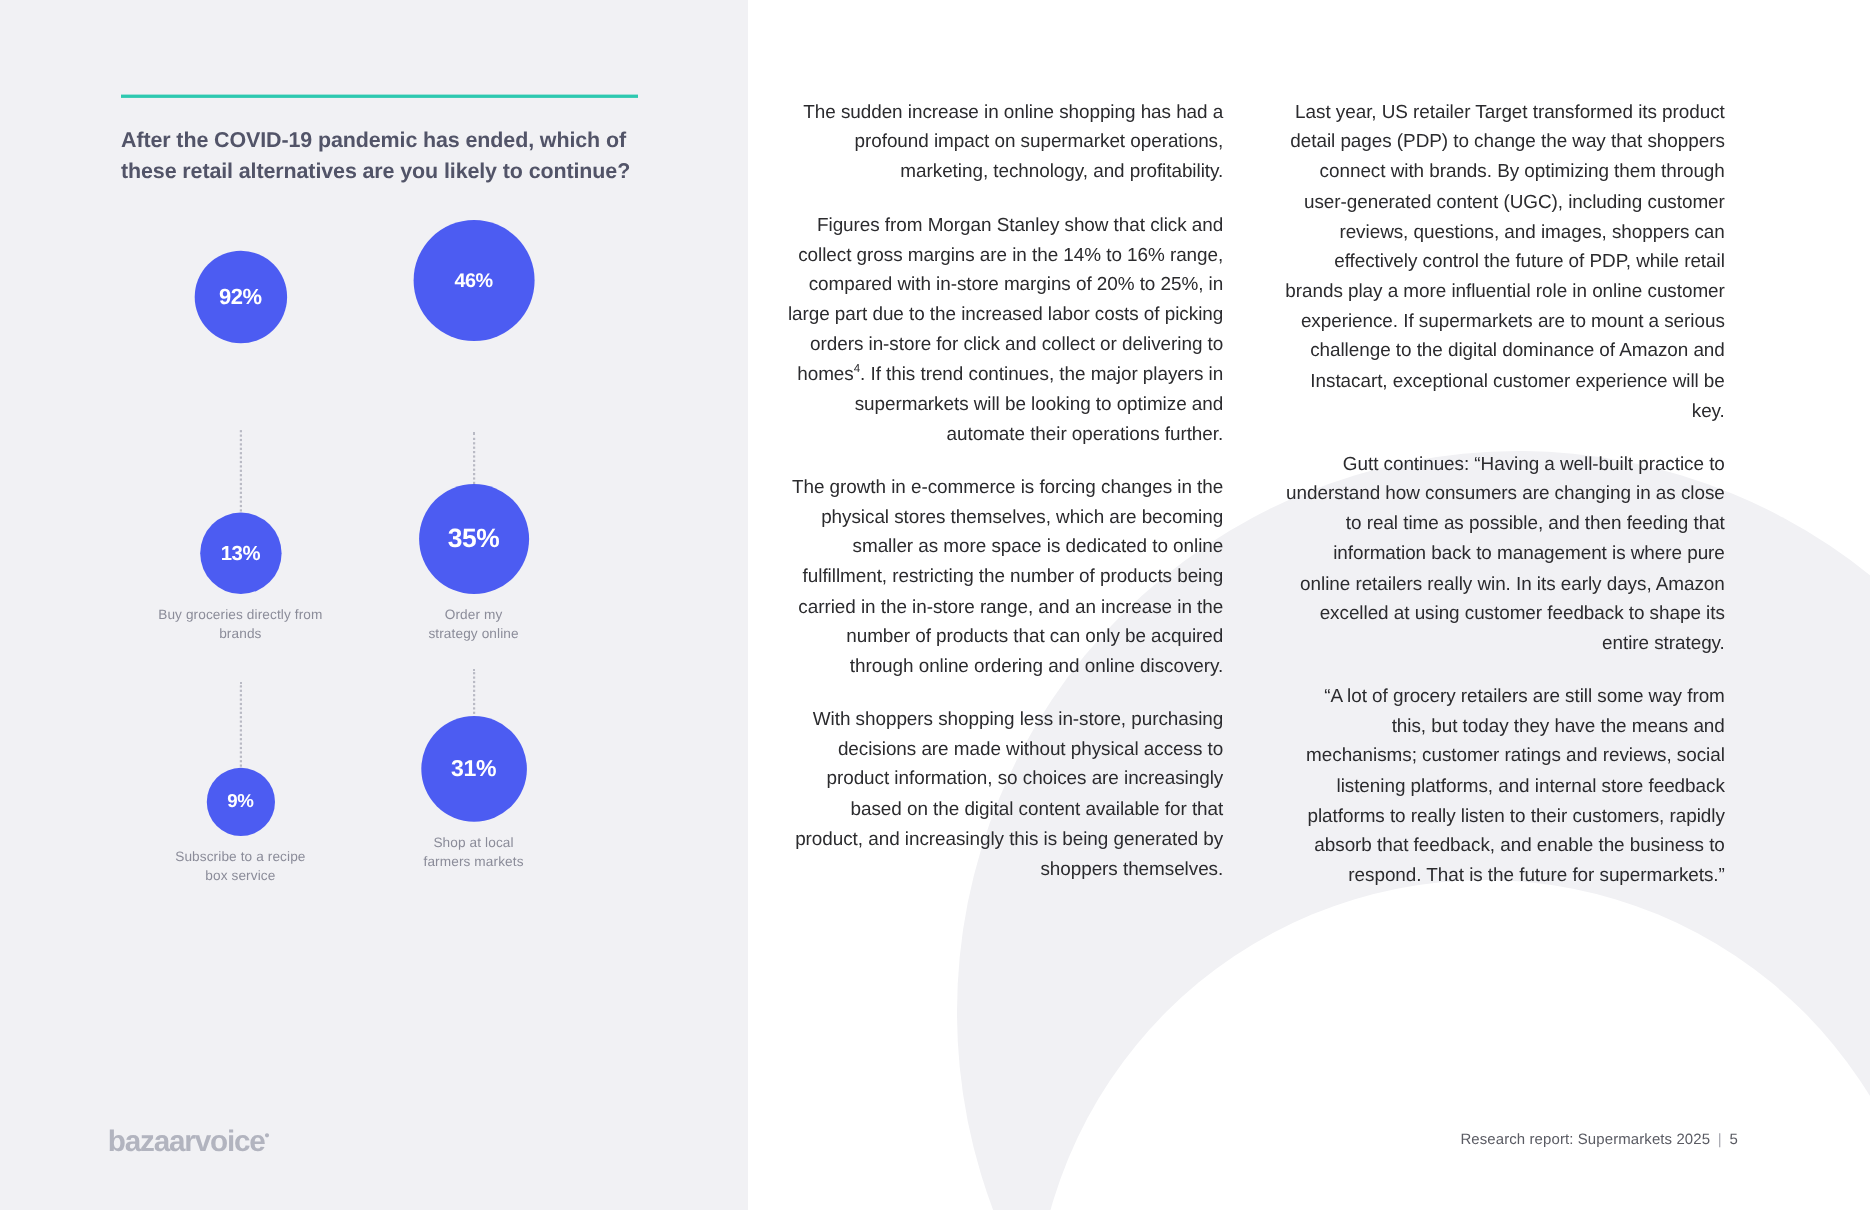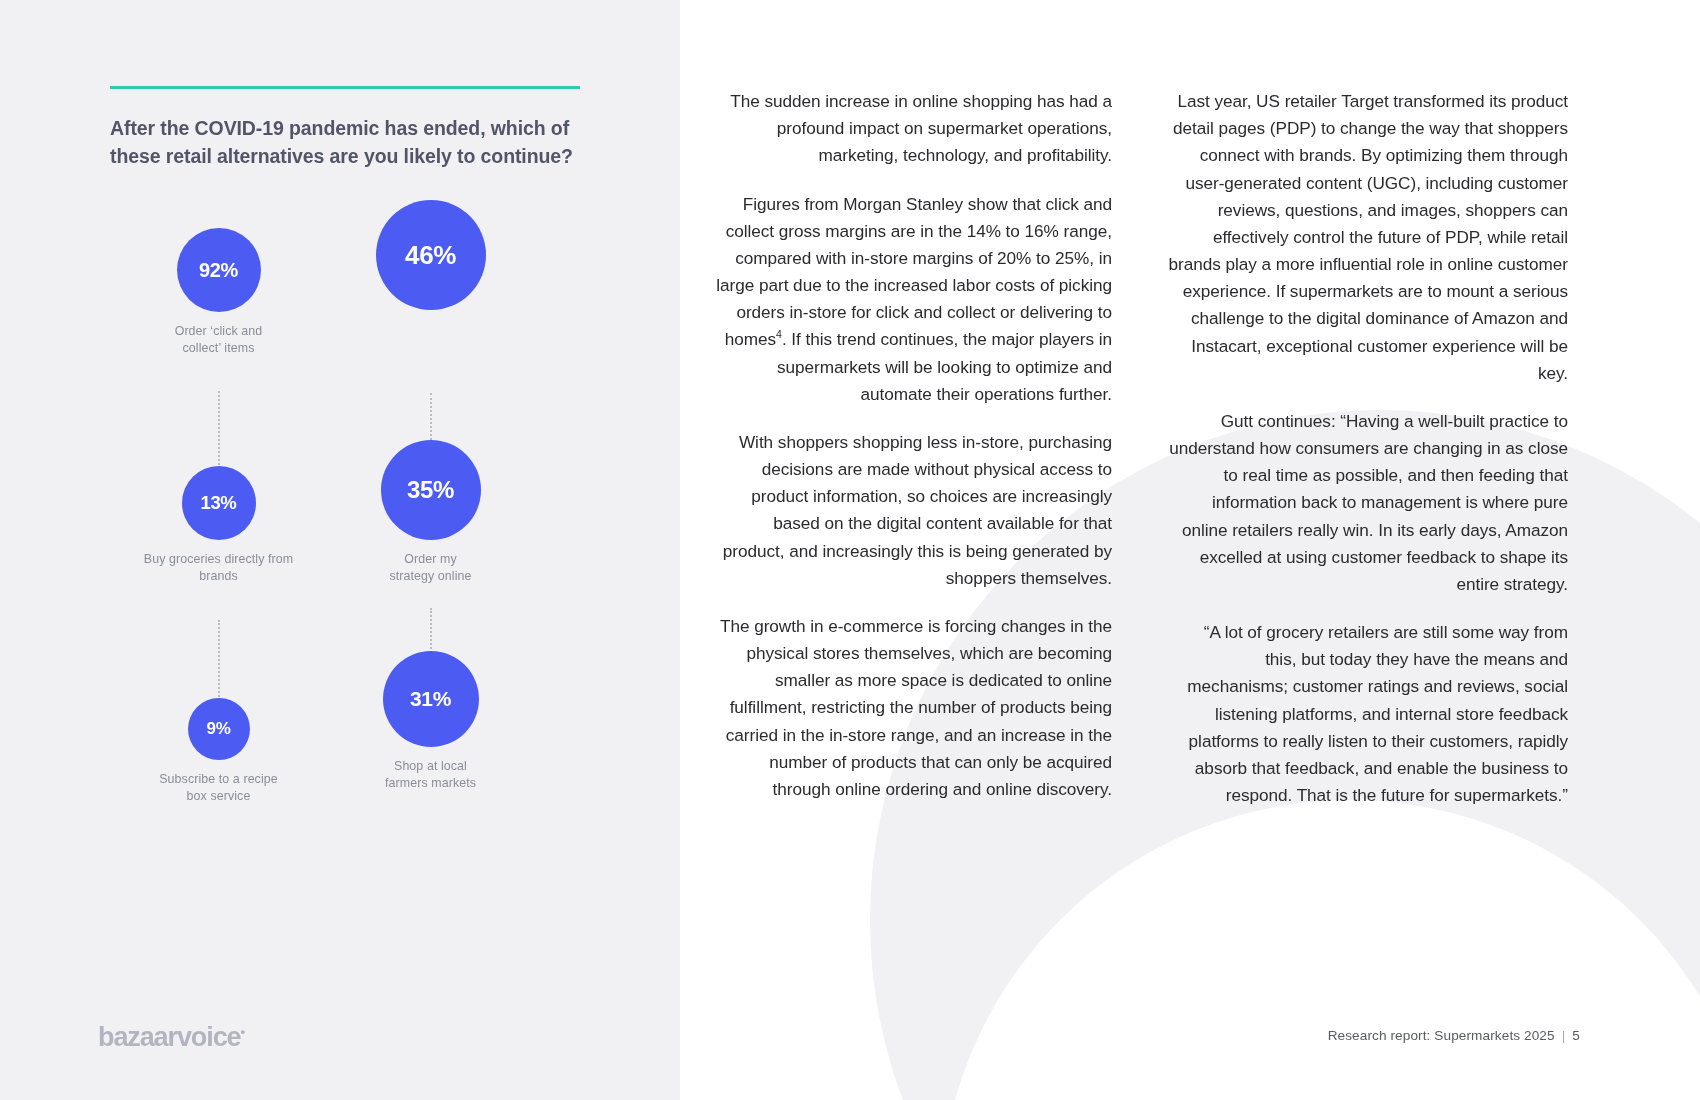--- a/index.html
+++ b/index.html
@@ -190,24 +190,20 @@
   <div id="chart-card">
     <div id="chart-rule"></div>
     <h2 id="chart-title">After the COVID-19 pandemic has ended, which of these retail alternatives are you likely to continue?</h2>
 
     <div id="bubble-grid">
 
       <div class="bubble-col col-left">
 
         <div class="bubble-node" style="top:0;">
           <div class="bubble" style="width:84px;height:84px;font-size:20px;">92%</div>
-          <div class="bubble-label">
-            <span>Order ‘click and</span><br>
-            <span>collect’ items</span>
-          </div>
         </div>
         <div class="connector" style="top:163px;height:78px;"></div>
 
         <div class="bubble-node" style="top:238px;">
           <div class="bubble" style="width:74px;height:74px;font-size:18.5px;">13%</div>
           <div class="bubble-label">
             <span>Buy groceries directly from</span><br>
             <span>brands</span>
           </div>
         </div>
@@ -218,21 +214,21 @@
           <div class="bubble-label">
             <span>Subscribe to a recipe</span><br>
             <span>box service</span>
           </div>
         </div>
       </div>
 
       <div class="bubble-col col-right">
 
         <div class="bubble-node" style="top:-28px;">
-          <div class="bubble" style="width:110px;height:110px;font-size:26px;">46%</div>
+          <div class="bubble" style="width:110px;height:110px;font-size:18px;">46%</div>
         </div>
         <div class="connector" style="top:165px;height:75px;"></div>
 
         <div class="bubble-node" style="top:212px;">
           <div class="bubble" style="width:100px;height:100px;font-size:24px;">35%</div>
           <div class="bubble-label">
             <span>Order my</span><br>
             <span>strategy online</span>
           </div>
         </div>
@@ -246,22 +242,22 @@
           </div>
         </div>
       </div>
 
     </div>
   </div>
 
   <div class="text-col" id="col-1">
     <p class="para">The sudden increase in online shopping has had a profound impact on supermarket operations, marketing, technology, and profitability.</p>
     <p class="para"><span>Figures from Morgan Stanley show that click and collect gross margins are in the 14% to 16% range, compared with in-store margins of 20% to 25%, in large part due to the increased labor costs of picking orders in-store for click and collect or delivering to homes</span><sup>4</sup><span>. If this trend continues, the major players in supermarkets will be looking to optimize and automate their operations further.</span></p>
+    <p class="para">The growth in e-commerce is forcing changes in the physical stores themselves, which are becoming smaller as more space is dedicated to online fulfillment, restricting the number of products being carried in the in-store range, and an increase in the number of products that can only be acquired through online ordering and online discovery.</p>
     <p class="para">With shoppers shopping less in-store, purchasing decisions are made without physical access to product information, so choices are increasingly based on the digital content available for that product, and increasingly this is being generated by shoppers themselves.</p>
-    <p class="para">The growth in e-commerce is forcing changes in the physical stores themselves, which are becoming smaller as more space is dedicated to online fulfillment, restricting the number of products being carried in the in-store range, and an increase in the number of products that can only be acquired through online ordering and online discovery.</p>
   </div>
 
   <div class="text-col" id="col-2">
     <p class="para">Last year, US retailer Target transformed its product detail pages (PDP) to change the way that shoppers connect with brands. By optimizing them through user-generated content (UGC), including customer reviews, questions, and images, shoppers can effectively control the future of PDP, while retail brands play a more influential role in online customer experience. If supermarkets are to mount a serious challenge to the digital dominance of Amazon and Instacart, exceptional customer experience will be key.</p>
     <p class="para">Gutt continues: “Having a well-built practice to understand how consumers are changing in as close to real time as possible, and then feeding that information back to management is where pure online retailers really win. In its early days, Amazon excelled at using customer feedback to shape its entire strategy.</p>
     <p class="para">“A lot of grocery retailers are still some way from this, but today they have the means and mechanisms; customer ratings and reviews, social listening platforms, and internal store feedback platforms to really listen to their customers, rapidly absorb that feedback, and enable the business to respond. That is the future for supermarkets.”</p>
   </div>
 
   <div id="logo"><span>bazaarvoice</span><span class="reg">•</span></div>
 

